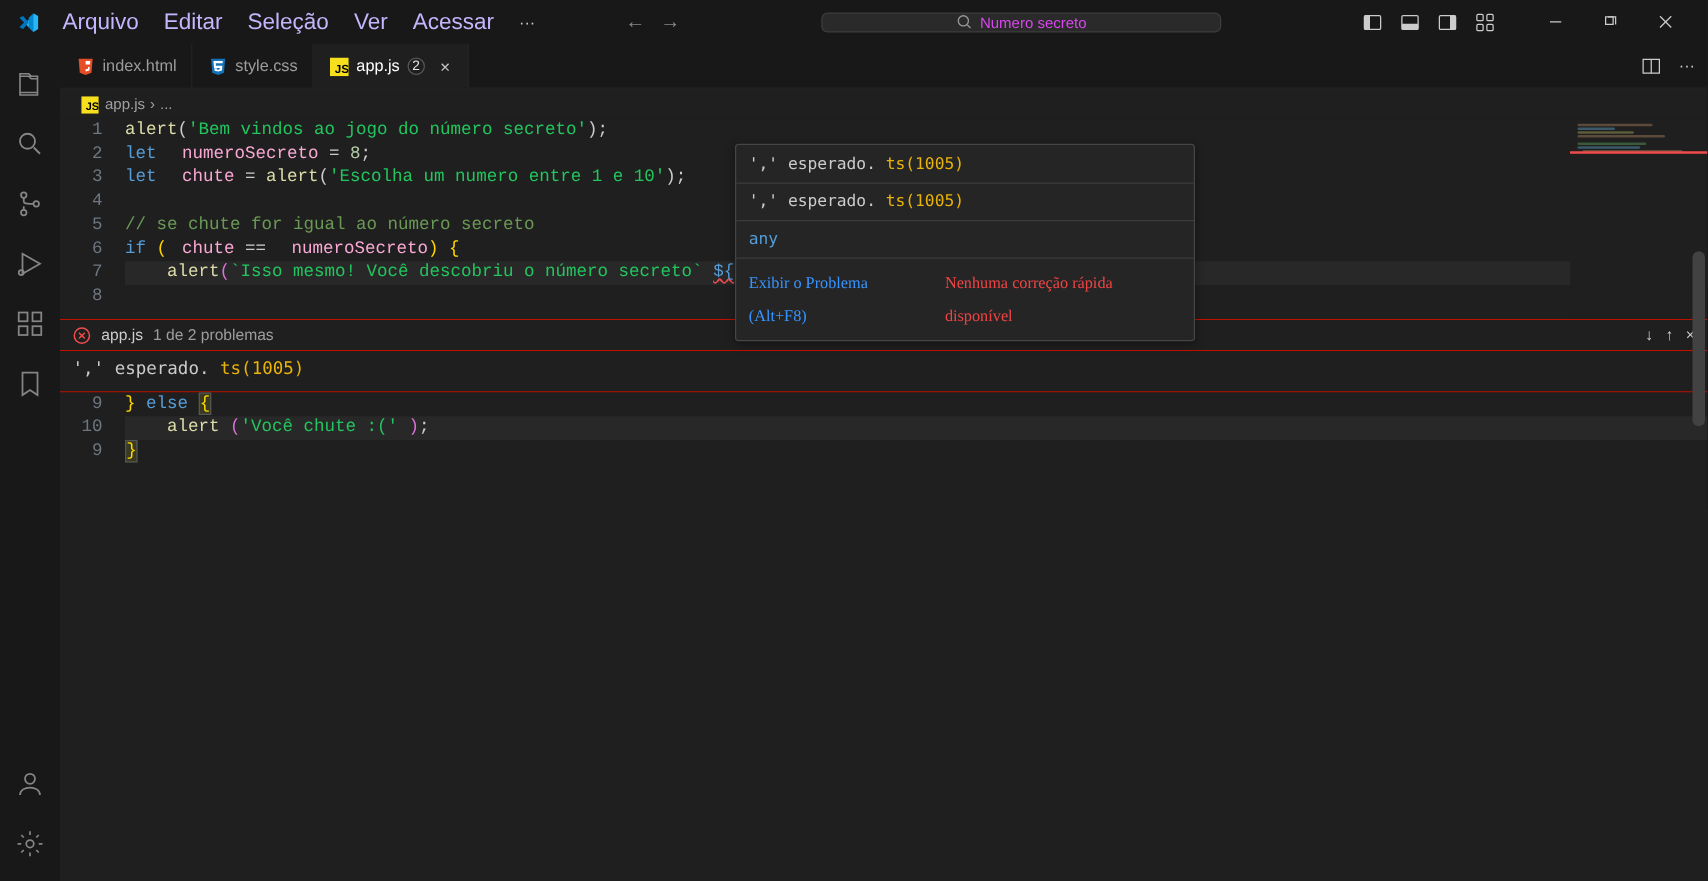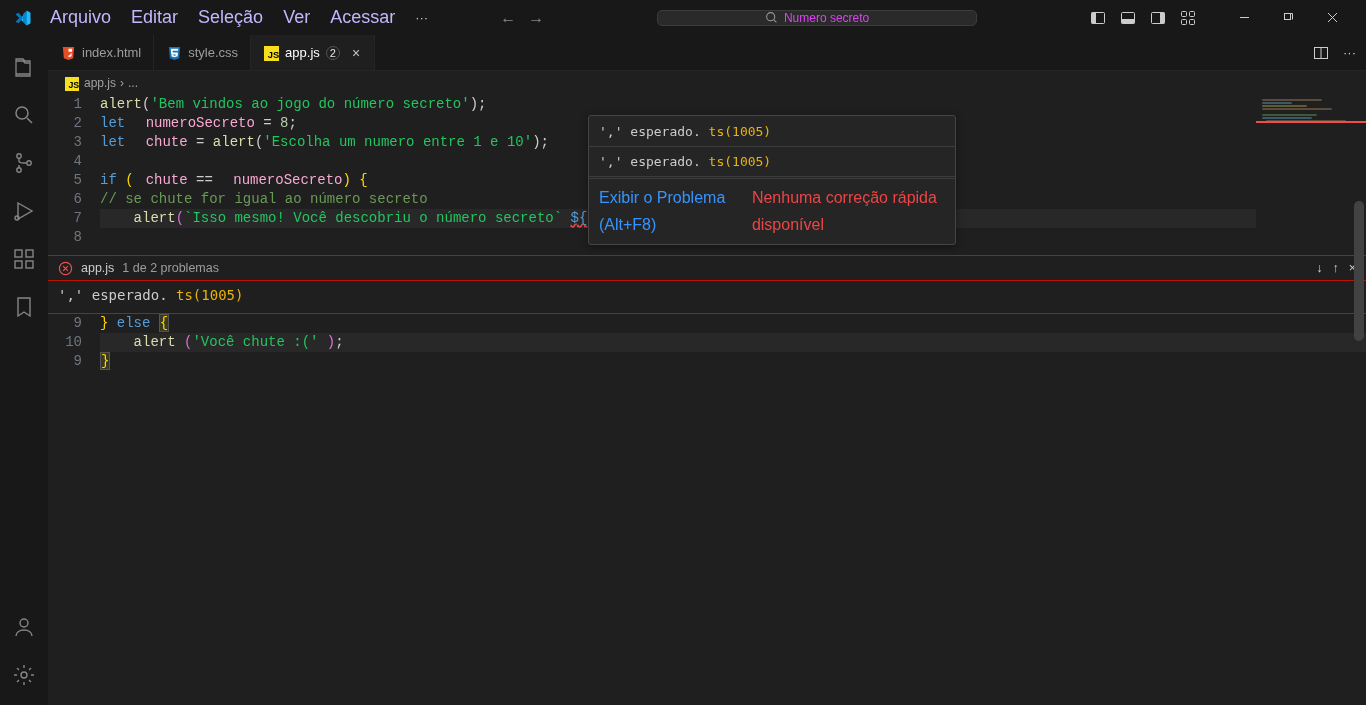--- a/index.html
+++ b/index.html
@@ -159,21 +159,21 @@
   font-family: Consolas, monospace;
   font-size: 13px;
   line-height: 27px;
   padding: 2px 0;
   box-shadow: 0 2px 8px rgba(0,0,0,.4);
 }
 .hover-row { padding: 0 10px; color: #cccccc; }
 .hover-sep { border-top: 1px solid #3c3c3c; margin: 1px 0; }
 .hover-ts { color: #eab308; }
 .hover-any { color: #569cd6; }
-.hover-actions { display: flex; gap: 14px; padding: 4px 10px; font-family: Liberation Sans, sans-serif; font-size: 16px; }
+.hover-actions { display: flex; gap: 14px; padding: 4px 10px; font-family: Liberation Serif, serif; font-size: 13px; }
 .hover-link { color: #3794ff; cursor: pointer; }
 .hover-muted { color: #ef4444; }
 
 .peek-hdr {
   height: 26px;
   background: #1f1f1f;
   border-top: 1px solid #be1100;
   border-bottom: 1px solid #be1100;
   display: flex;
   align-items: center;
@@ -415,29 +415,30 @@
       <div class="line">5</div>
       <div class="line">6</div>
       <div class="line">7</div>
       <div class="line">8</div>
     </div>
     <div class="code-area">
       <div class="line"><span class="c-fn">alert</span><span class="c-punc">(</span><span class="c-str">'Bem vindos ao jogo do número secreto'</span><span class="c-punc">);</span></div>
       <div class="line"><span class="c-kw">let</span> <span class="c-var">numeroSecreto</span><span class="c-punc"> = </span><span class="c-num">8</span><span class="c-punc">;</span></div>
       <div class="line"><span class="c-kw">let</span> <span class="c-var">chute</span><span class="c-punc"> = </span><span class="c-fn">alert</span><span class="c-punc">(</span><span class="c-str">'Escolha um numero entre 1 e 10'</span><span class="c-punc">);</span></div>
       <div class="line"></div>
+      <div class="line"><span class="c-cmt">// se chute for igual ao número secreto</span></div>
       <div class="line"><span class="c-kw">if</span> <span class="c-brace-y">(</span><span class="c-var">chute</span><span class="c-punc"> == </span><span class="c-var">numeroSecreto</span><span class="c-brace-y">)</span> <span class="c-brace-y">{</span></div>
-      <div class="line"><span class="c-cmt">// se chute for igual ao número secreto</span></div>
       <div class="line hl">    <span class="c-fn">alert</span><span class="c-brace-p">(</span><span class="c-str">`Isso mesmo! Você descobriu o número secreto`</span><span> </span><span class="squiggle"><span class="c-tmpl">${</span><span class="c-var">numeroSecreto</span><span class="c-tmpl">}</span></span><span class="c-brace-p">)</span><span class="c-punc">;</span></div>
 
       <div class="hover">
         <div class="hover-row"><span>',' esperado.</span> <span class="hover-ts">ts(1005)</span></div>
         <div class="hover-sep"></div>
         <div class="hover-row"><span>',' esperado.</span> <span class="hover-ts">ts(1005)</span></div>
         <div class="hover-sep"></div>
+        <div class="hover-row"><span class="hover-any">any</span></div>
         <div class="hover-sep"></div>
         <div class="hover-actions">
           <span class="hover-link">Exibir o Problema (Alt+F8)</span>
           <span class="hover-muted">Nenhuma correção rápida disponível</span>
         </div>
       </div>
     </div>
 
     <div class="minimap">
       <div class="mm-bar" style="top:4px;left:6px;width:60px;background:#5c4a3a"></div>

